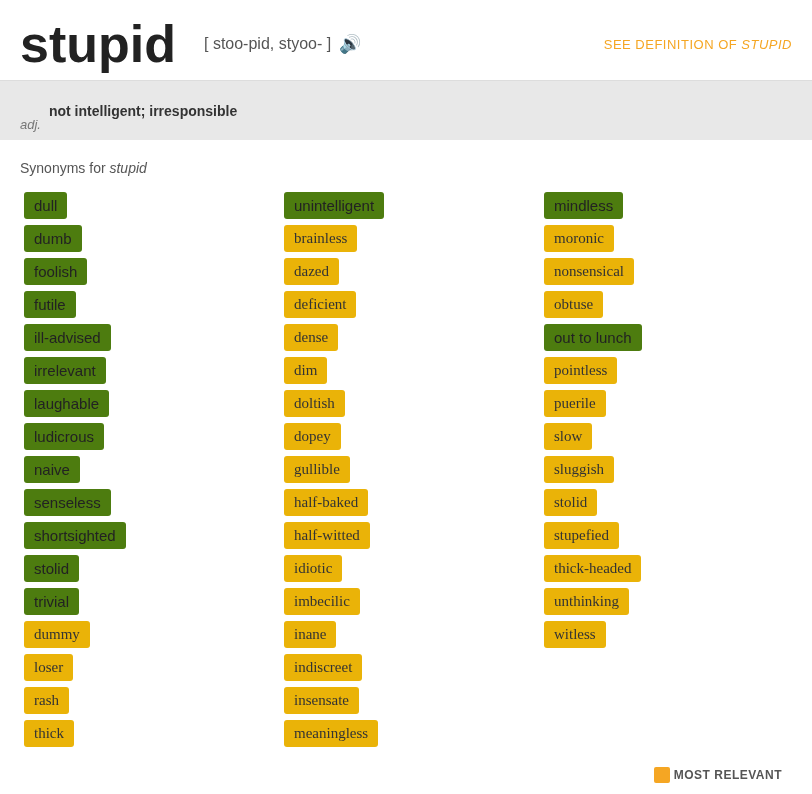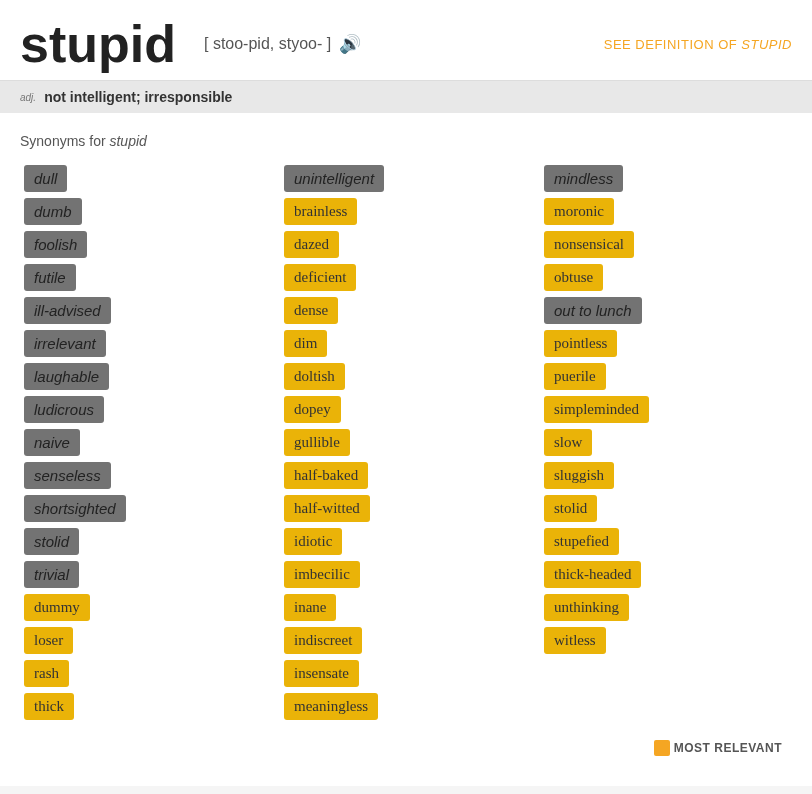--- a/index.html
+++ b/index.html
@@ -66,23 +66,24 @@
 
     .pos-bar {
       background: #e8e8e8;
       padding: 8px 20px;
       display: flex;
       align-items: center;
       gap: 8px;
     }
 
     .pos-label {
-      font-size: 10px;
+      font-size: 13px;
       color: #777;
       font-style: italic;
+      margin-top: 28px;
     }
 
     .pos-definition {
       font-size: 14px;
       font-weight: bold;
       color: #333;
     }
 
     .main-content {
       background: #fff;
@@ -117,23 +118,22 @@
     .tag {
       display: inline-block;
       padding: 5px 10px;
       border-radius: 3px;
       font-size: 15px;
       cursor: pointer;
       width: fit-content;
     }
 
     .tag-highlight {
-      background: #737373;
+      background: #4d7c0f;
       color: #222;
-      font-style: italic;
     }
 
     .tag-light {
       background: #eab308;
       color: #333;
       font-family: Liberation Serif, serif;
     }
 
     .legend {
       display: flex;
@@ -228,21 +228,20 @@
         <span class="tag tag-light">meaningless</span>
       </div>
       <div class="synonym-col">
         <span class="tag tag-highlight">mindless</span>
         <span class="tag tag-light">moronic</span>
         <span class="tag tag-light">nonsensical</span>
         <span class="tag tag-light">obtuse</span>
         <span class="tag tag-highlight">out to lunch</span>
         <span class="tag tag-light">pointless</span>
         <span class="tag tag-light">puerile</span>
-        <span class="tag tag-light">simpleminded</span>
         <span class="tag tag-light">slow</span>
         <span class="tag tag-light">sluggish</span>
         <span class="tag tag-light">stolid</span>
         <span class="tag tag-light">stupefied</span>
         <span class="tag tag-light">thick-headed</span>
         <span class="tag tag-light">unthinking</span>
         <span class="tag tag-light">witless</span>
       </div>
     </div>
 

